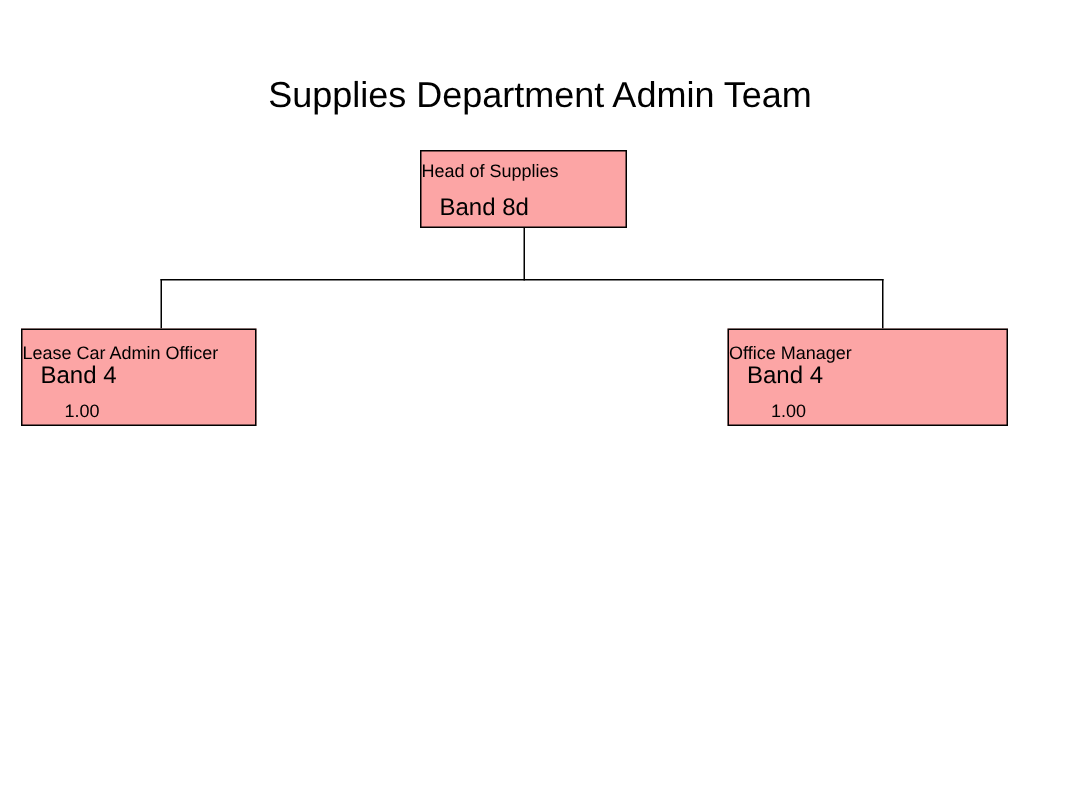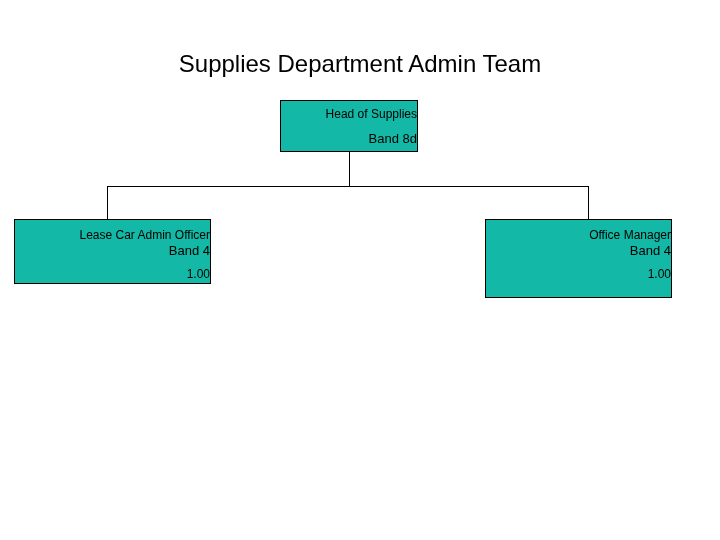--- a/index.html
+++ b/index.html
@@ -31,35 +31,36 @@
     line-height: 30px;
     font-weight: 400;
     color: #000000;
     white-space: nowrap;
   }
 
   
   .org-box {
     position: absolute;
     box-sizing: border-box;
-    background: #14b8a6;
+    background: #fca5a5;
     border: 1px solid #000000;
-    text-align: right;
+    text-align: left;
     color: #000000;
     overflow: hidden;
   }
   .org-box .role {
     font-size: 12px;
     line-height: 15px;
     white-space: nowrap;
   }
   .org-box .band {
-    font-size: 13px;
+    font-size: 16px;
     line-height: 15px;
     white-space: nowrap;
+    padding-left: 12px;
   }
   .org-box .fte {
     font-size: 12px;
     line-height: 15px;
     white-space: nowrap;
     padding-left: 28px;
   }
 
   
   #node-head-of-supplies {
@@ -68,28 +69,28 @@
     width: 138px;
     height: 52px;
   }
   #node-head-of-supplies .role { margin-top: 6px; }
   #node-head-of-supplies .band { margin-top: 9px; }
 
   
   #node-lease-car-admin-officer {
     left: 14px;
     top: 219px;
-    width: 197px;
+    width: 157px;
     height: 65px;
   }
   #node-office-manager {
     left: 485px;
     top: 219px;
     width: 187px;
-    height: 79px;
+    height: 65px;
   }
   #node-lease-car-admin-officer .role,
   #node-office-manager .role { margin-top: 8px; }
   #node-lease-car-admin-officer .fte,
   #node-office-manager .fte { margin-top: 9px; }
 
   
   .connector {
     position: absolute;
     background: #000000;

